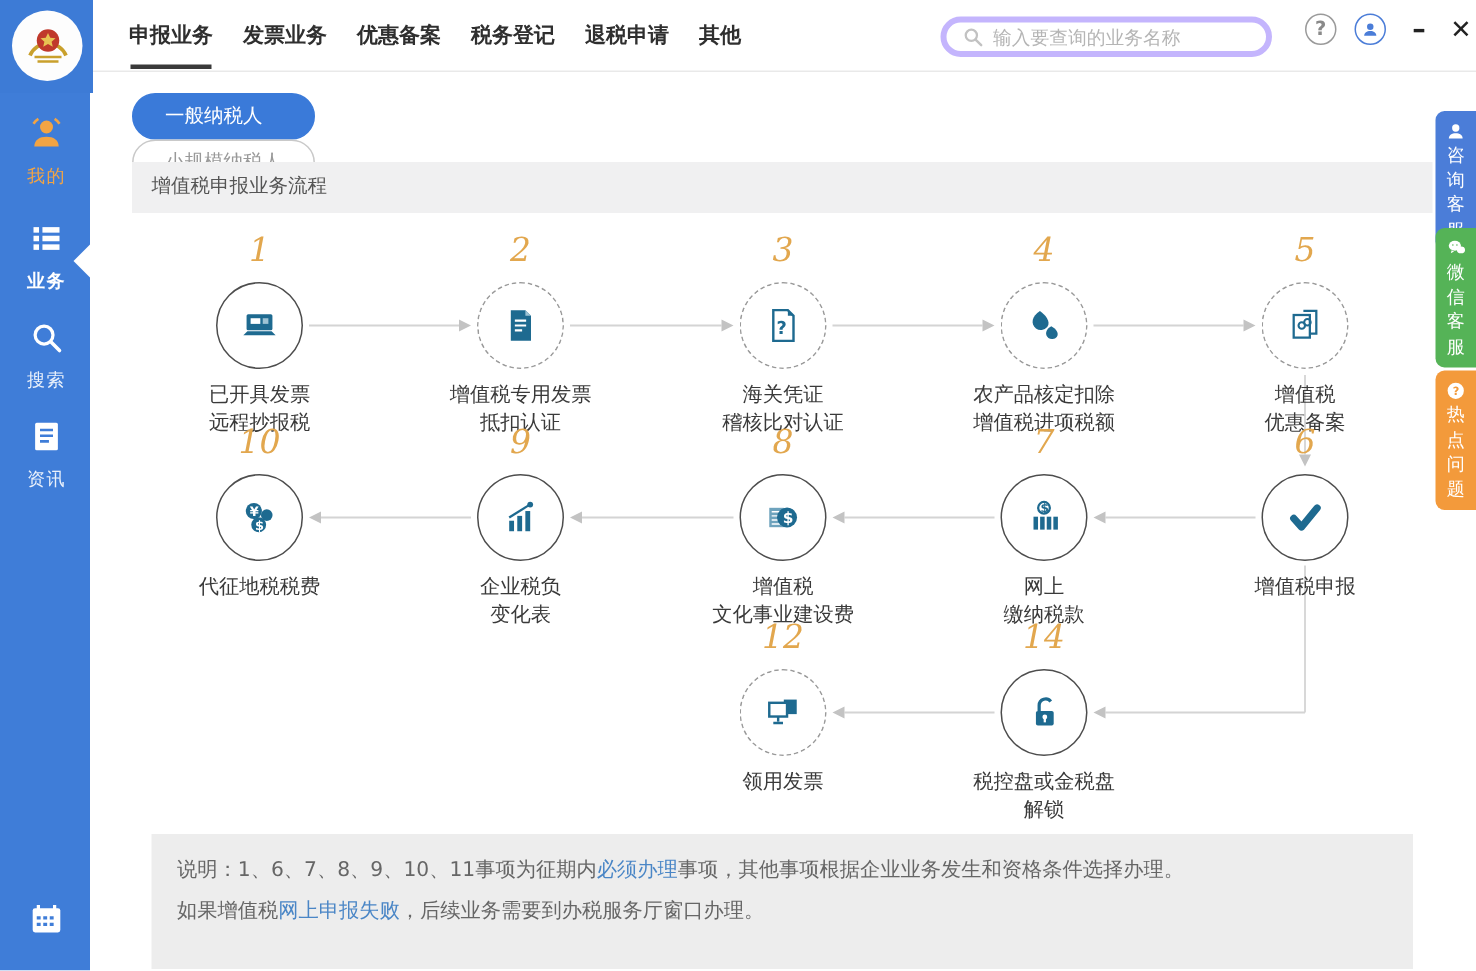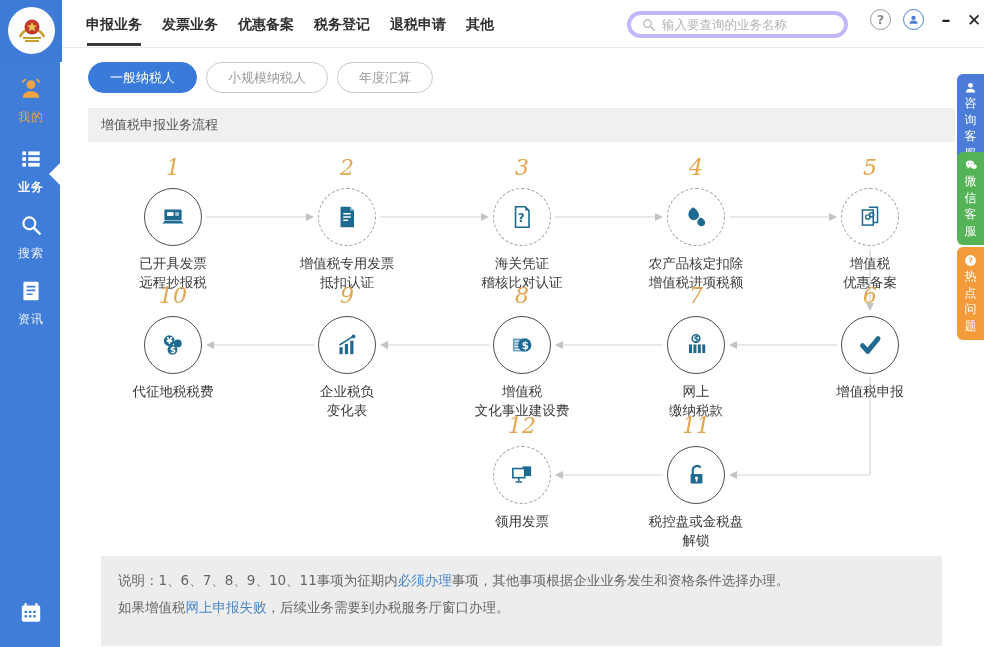--- a/index.html
+++ b/index.html
@@ -33,21 +33,21 @@
   .searchbox input::placeholder { color:#b5b5b5; }
   .circle-btn { position:absolute; top:9px; width:21px; height:21px; border-radius:50%; text-align:center;
     line-height:19px; font-size:13px; cursor:pointer; }
   .help-btn { left:808px; border:1.5px solid #9a9a9a; color:#8a8a8a; font-weight:bold; }
   .service-btn { left:841px; border:1.5px solid #4b7dd8; color:#4b7dd8; display:flex; align-items:center; justify-content:center; }
   .win-btn { position:absolute; top:6px; width:24px; height:28px; text-align:center; line-height:28px; cursor:pointer; color:#222; }
   .min-btn { left:872px; font-size:18px; font-weight:bold; }
   .close-btn { left:900px; font-size:17px; font-weight:bold; }
 
   
-  .pills { position:absolute; left:88px; top:62px; height:31px; display:flex; }
+  .pills { position:absolute; left:88px; top:62px; height:31px; display:flex;flex-direction:column; }
   .pill { height:31px; border-radius:16px; line-height:29px; font-size:13px; padding:0 21px; margin-right:9px;
     cursor:pointer; border:1px solid #c9c9c9; color:#999; background:#fff; white-space:nowrap; }
   .pill.active { background:#3a7ad9; border-color:#3a7ad9; color:#fff; }
 
   
   .panel { position:absolute; left:88px; top:108px; width:867px; height:524px; background:#fff; }
   .panel-header { height:34px; background:#f0f0f1; color:#555; font-size:13px; line-height:34px; padding-left:13px; }
   .flow { position:absolute; left:0; top:34px; width:867px; height:414px; }
   .connectors { position:absolute; left:0; top:0; }
 
@@ -362,21 +362,21 @@
           <svg width="28" height="28" viewBox="0 0 26 26">
             <rect x="13.5" y="5" width="8" height="9" fill="#1e6a90"></rect>
             <rect x="4.5" y="7" width="11" height="8.5" fill="#fff" stroke="#1e6a90" stroke-width="1.5"></rect>
             <path d="M10 15.5 v3 M7 19.5 h6" stroke="#1e6a90" stroke-width="1.5"></path>
           </svg>
         </div>
         <div class="step-label">领用发票</div>
       </div>
 
       <div class="step bd-solid r3 c4">
-        <div class="step-num">11</div>
+        <div class="step-num">14</div>
         <div class="step-circle">
           <svg width="28" height="28" viewBox="0 0 26 26">
             <path d="M10 12 V8.5 a4 4 0 0 1 7.2-2.3" fill="none" stroke="#1e6a90" stroke-width="2"></path>
             <rect x="8" y="12" width="11" height="9" rx="1.2" fill="#1e6a90"></rect>
             <circle cx="13.5" cy="15.8" r="1.5" fill="#fff"></circle>
             <rect x="12.8" y="16.5" width="1.4" height="2.6" fill="#fff"></rect>
           </svg>
         </div>
         <div class="step-label">税控盘或金税盘
 解锁</div>

